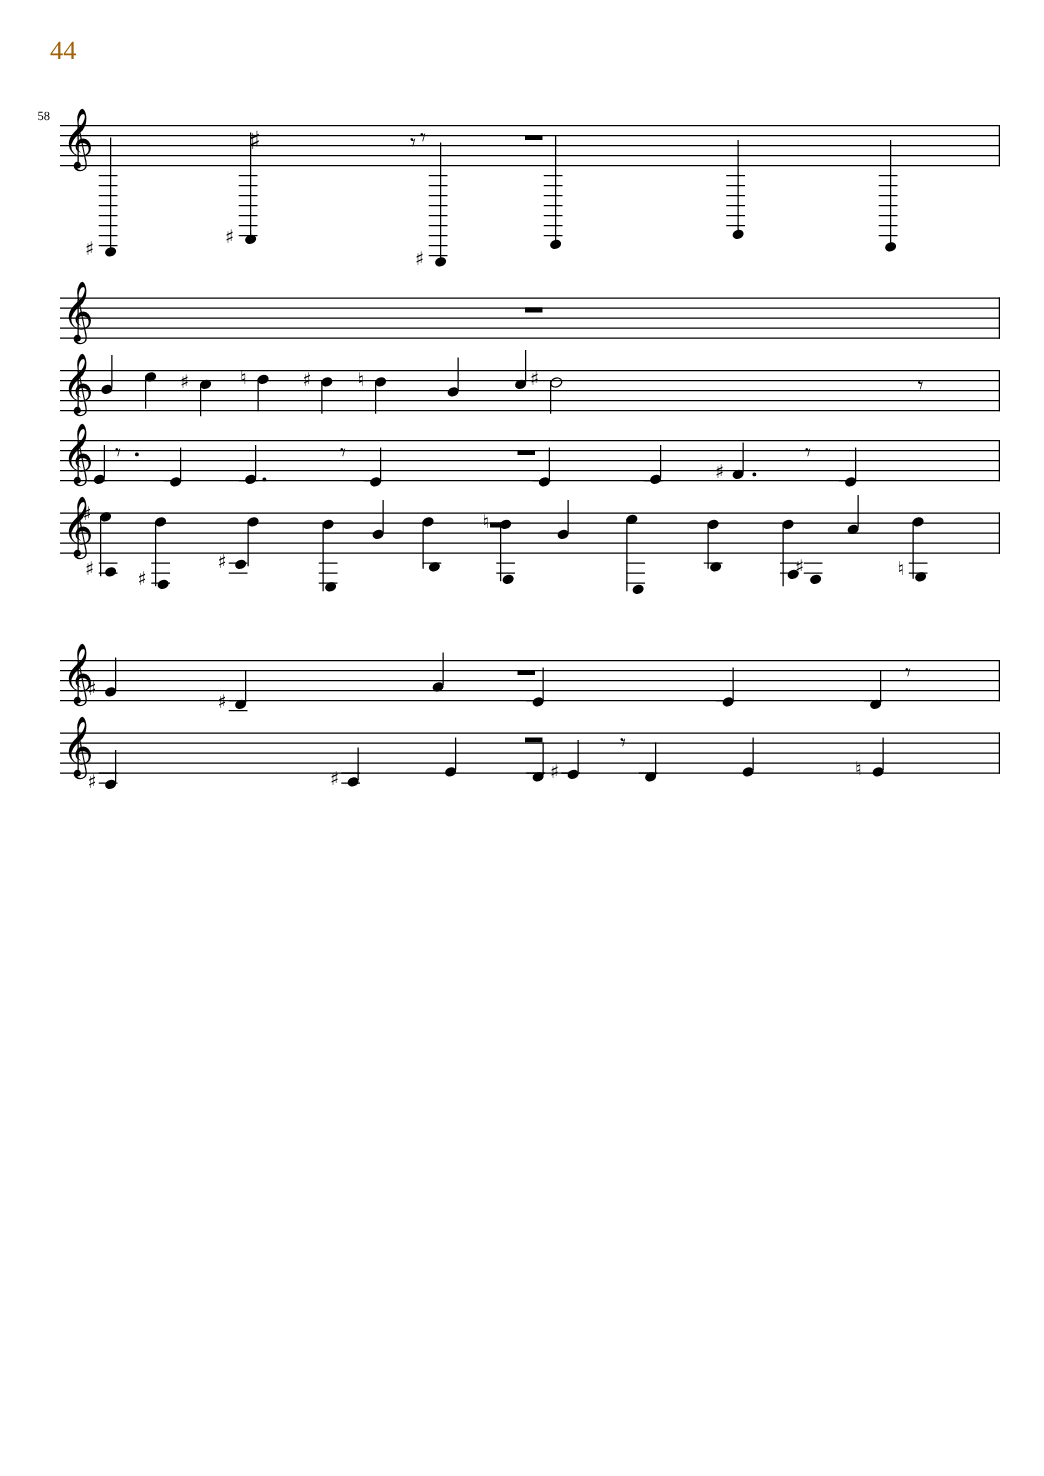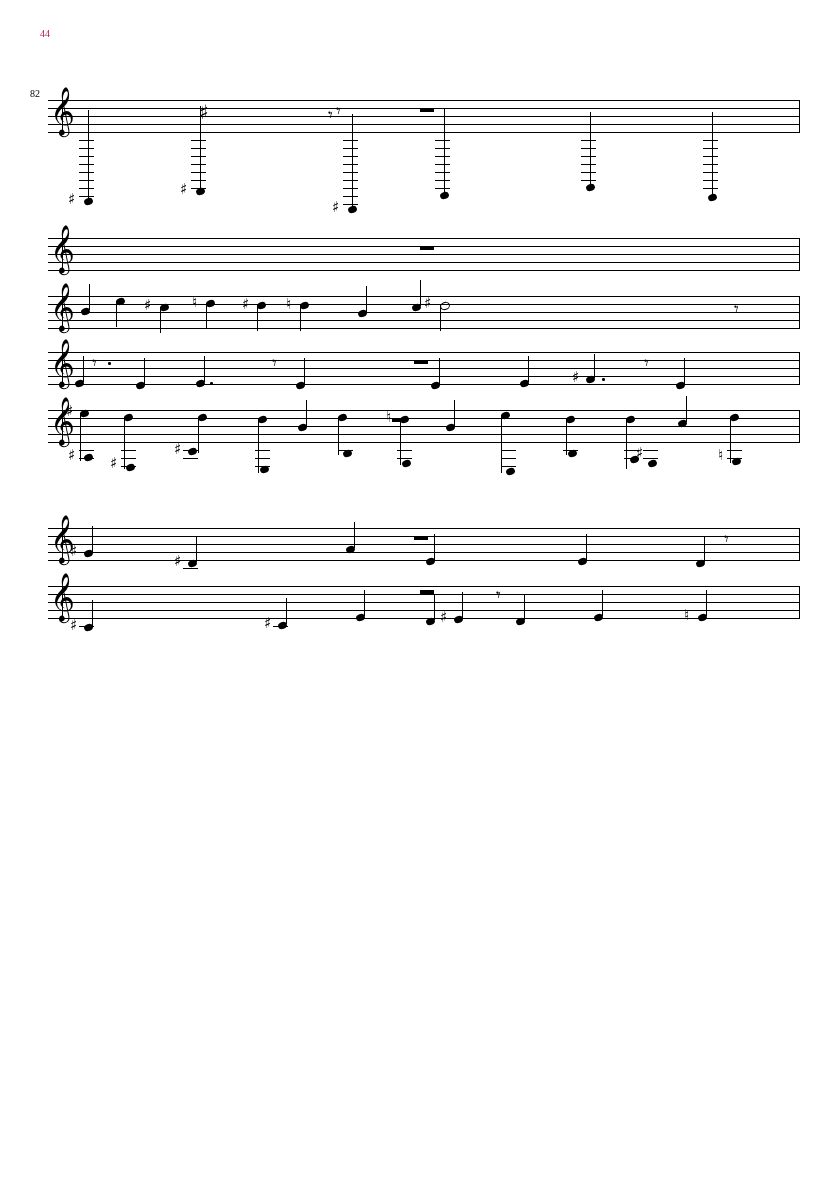--- a/index.html
+++ b/index.html
@@ -18,23 +18,23 @@
   #page {
     position: relative;
     width: 835px;
     height: 1181px;
     background: #ffffff;
   }
   .page-number {
     position: absolute;
     left: 40px;
     top: 28px;
-    font-size: 10px;
+    font-size: 21px;
     font-family: "Liberation Serif", serif;
-    color: #be185d;
+    color: #a16207;
   }
   .measure-number {
     position: absolute;
     font-size: 10px;
     font-family: "Liberation Serif", serif;
     color: #000;
   }
   
   .system {
     position: absolute;
@@ -131,21 +131,21 @@
     border-radius: 50%;
     background: #000;
   }
 </style>
 </head>
 <body>
 
 <div id="page">
 
   <div class="page-number">44</div>
-  <div class="measure-number" style="left:30px; top:88px;">82</div>
+  <div class="measure-number" style="left:30px; top:88px;">58</div>
 
   <div class="system" style="top:100px; height:120px;">
     <div class="staff" style="top:0px;">
       <div class="line l0"></div>
       <div class="line l1"></div>
       <div class="line l2"></div>
       <div class="line l3"></div>
       <div class="line l4"></div>
       <div class="clef" style="left:2px; top:-10px;">𝄞</div>
       <div class="barline" style="left:751px; top:0; height:33px;"></div>

